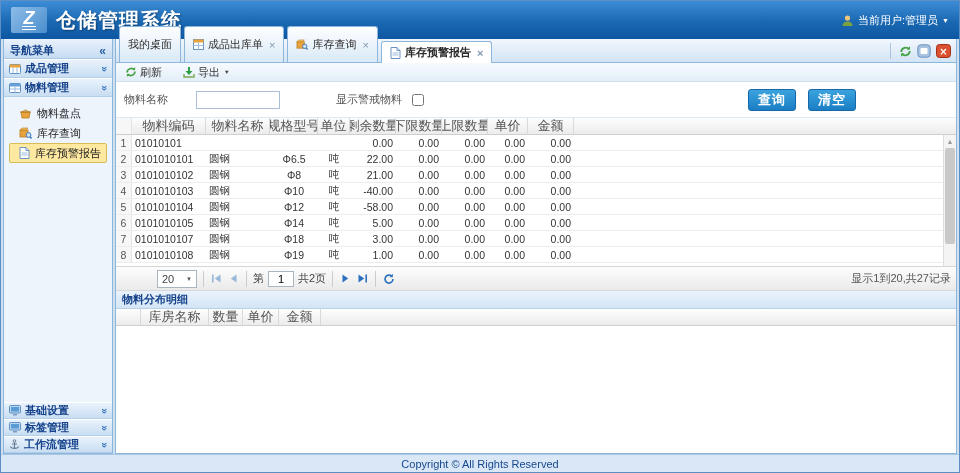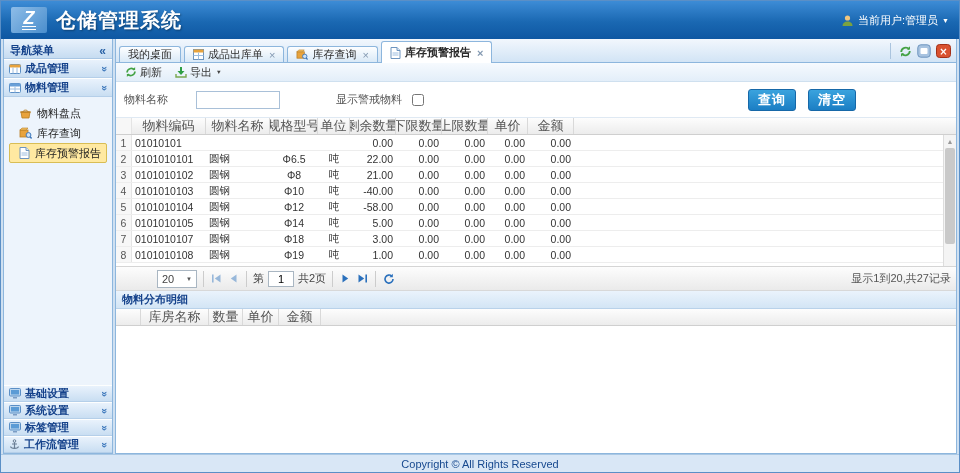--- a/index.html
+++ b/index.html
@@ -58,33 +58,33 @@
   .icon { display: inline-flex; flex: 0 0 auto; }
   
   .main-col { flex: 1; display: flex; flex-direction: column; min-width: 0; }
   .tabstrip {
     height: 24px; flex: 0 0 24px; position: relative;
     background: linear-gradient(#f2f7fd, #d2e4f5);
     border: 1px solid #8db6dd; border-top: none; border-bottom: 1px solid #8db6dd;
     display: flex; align-items: flex-end; padding: 0 3px;
   }
   .tab {
-    height: 16px; display: flex; align-items: center; gap: 4px; padding: 0 8px; margin-right: 3px;
+    height: 36px; display: flex; align-items: center; gap: 4px; padding: 0 8px; margin-right: 3px;
     border: 1px solid #8db6dd; border-bottom: none; border-radius: 3px 3px 0 0;
     background: linear-gradient(#fdfeff, #d9e9f7); color: #2b2b2b; cursor: pointer; white-space: nowrap;
   }
   .tab.active { background: #fff; font-weight: bold; height: 22px; position: relative; z-index: 2; margin-bottom: -1px; }
   .tab .tab-close { color: #8298b1; font-size: 11px; margin-left: 2px; cursor: pointer; }
   .strip-tools { position: absolute; right: 5px; top: 4px; display: flex; align-items: center; gap: 5px; }
   .strip-tools .wbtn { cursor: pointer; display: inline-flex; }
   .strip-sep { width: 1px; height: 16px; background: #aac4de; margin-right: 3px; }
   .content-panel { flex: 1; background: #fff; border: 1px solid #8db6dd; border-top: none;
     display: flex; flex-direction: column; min-height: 0; }
   
-  .toolbar { height: 19px; flex: 0 0 19px; display: flex; align-items: center; gap: 3px; padding: 0 4px;
+  .toolbar { height: 19px; flex: 0 0 19px; display: flex; align-items: center; gap: 11px; padding: 0 4px;
     background: linear-gradient(#f6fafe, #e3eef9); border-bottom: 1px solid #cfe0ef; font-family: Liberation Mono, monospace; }
   .tool-btn { display: flex; align-items: center; gap: 3px; padding: 1px 5px; cursor: pointer; color: #333; border-radius: 2px; }
   .tool-btn .caret { font-size: 6px; color: #444; margin-left: 2px; }
   
   .filter { height: 36px; flex: 0 0 36px; display: flex; align-items: center; padding: 0 8px;
     border-bottom: 1px solid #dfe9f3; background: #fff; color: #555; }
   .filter .flabel { width: 62px; }
   .filter .ftext { width: 84px; height: 18px; border: 1px solid #a9c0d8; margin-left: 10px; padding: 0 3px; font-size: 11px; }
   .filter .fwarn { margin-left: 56px; }
   .filter input[type=checkbox] { margin-left: 10px; width: 12px; height: 12px; }
@@ -251,31 +251,20 @@
         <span class="chev">»</span>
       </div>
       <div class="acc-header small">
         <span class="icon">
           <svg width="12" height="11" viewBox="0 0 12 11">
               <rect x="0.5" y="0.5" width="11" height="7.5" rx="1" fill="#bcd6ee" stroke="#5b8fc6"></rect>
               <rect x="2" y="2" width="8" height="4.5" fill="#5b9bd5"></rect>
               <rect x="4" y="9" width="4" height="1.5" fill="#7a9cc4"></rect>
             </svg>
         </span>
-        <span>系统设置</span>
-        <span class="chev">»</span>
-      </div>
-      <div class="acc-header small">
-        <span class="icon">
-          <svg width="12" height="11" viewBox="0 0 12 11">
-              <rect x="0.5" y="0.5" width="11" height="7.5" rx="1" fill="#bcd6ee" stroke="#5b8fc6"></rect>
-              <rect x="2" y="2" width="8" height="4.5" fill="#5b9bd5"></rect>
-              <rect x="4" y="9" width="4" height="1.5" fill="#7a9cc4"></rect>
-            </svg>
-        </span>
         <span>标签管理</span>
         <span class="chev">»</span>
       </div>
       <div class="acc-header small">
         <span class="icon">
           <svg width="11" height="12" viewBox="0 0 11 12">
               <circle cx="5.5" cy="2" r="1.3" fill="none" stroke="#6b7f95" stroke-width="1"></circle>
               <line x1="5.5" y1="3.3" x2="5.5" y2="9.5" stroke="#6b7f95" stroke-width="1.2"></line>
               <line x1="3" y1="5" x2="8" y2="5" stroke="#6b7f95" stroke-width="1"></line>
               <path d="M1.5 7.5c0.5 2.5 7.5 2.5 8 0" fill="none" stroke="#6b7f95" stroke-width="1.2"></path>

